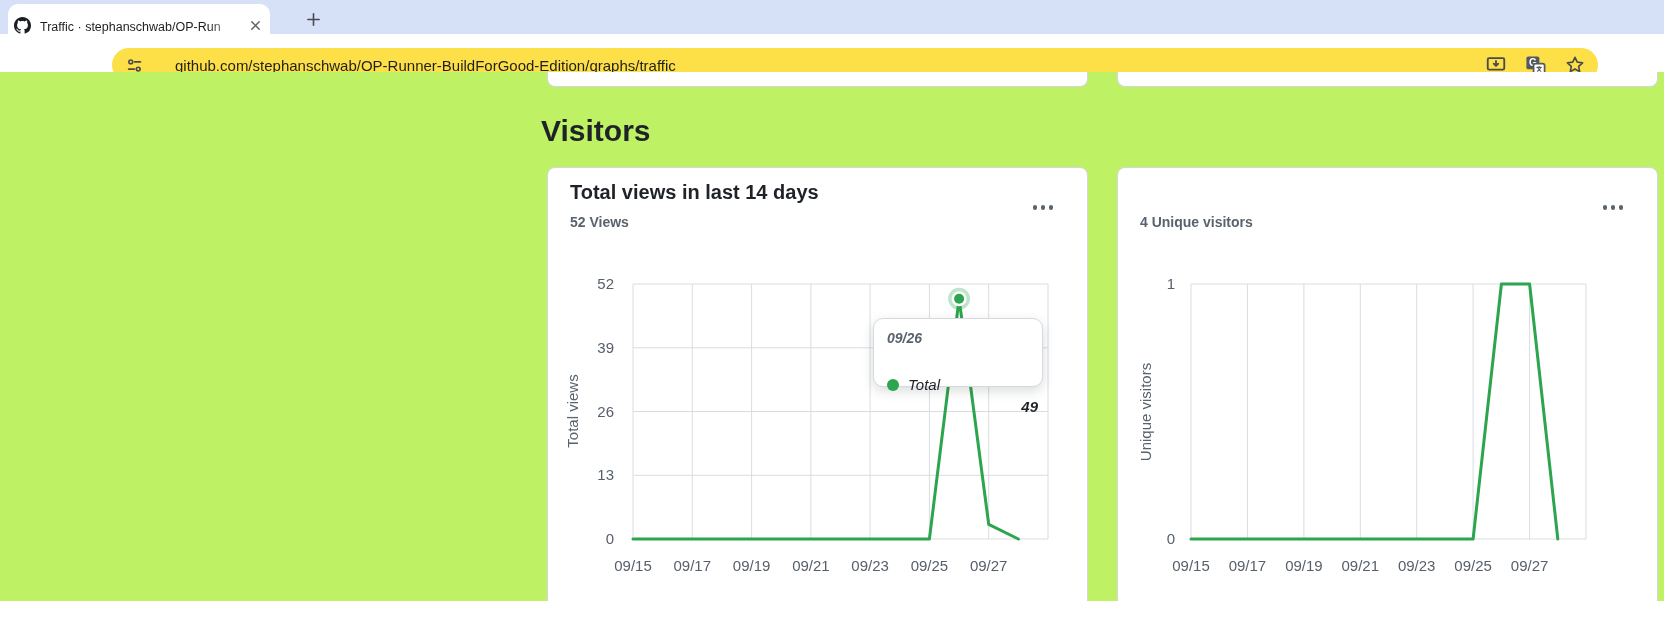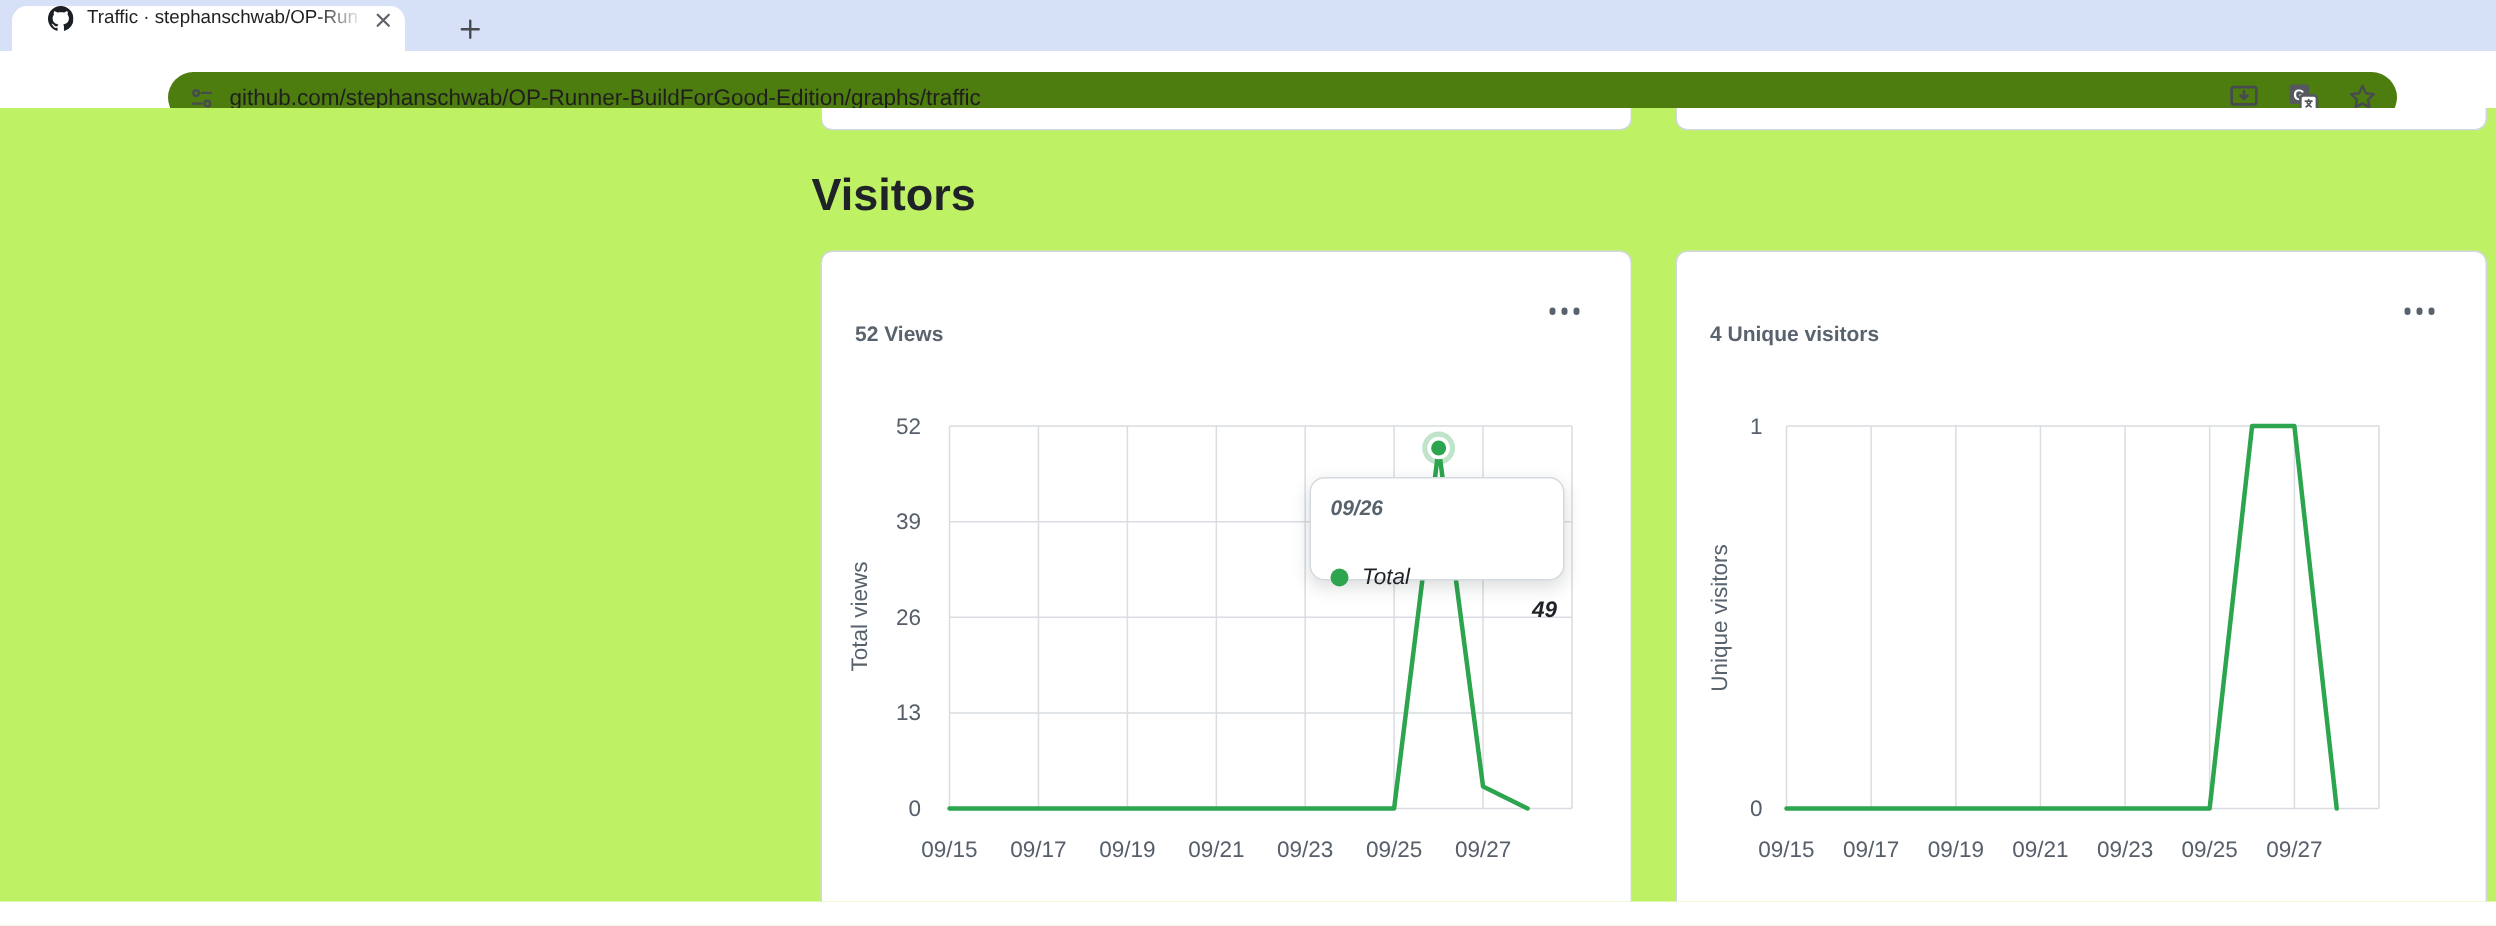--- a/index.html
+++ b/index.html
@@ -1,31 +1,31 @@
 <!DOCTYPE html>
 <html><head>
 <meta charset="utf-8">
 <style>
   html,body{margin:0;padding:0;background:#fff;}
   .screen{position:relative;width:1664px;height:617px;background:#fff;overflow:hidden;
           font-family:"Liberation Sans",sans-serif;}
   
   .tabstrip{position:absolute;left:0;top:0;width:1664px;height:34px;background:#d6e1f7;}
   .tab{position:absolute;left:8px;top:4px;width:262px;height:30px;background:#fff;
-       border-radius:10px 10px 0 0;display:flex;align-items:flex-start;padding:0 6px 0 24px;box-sizing:border-box;}
+       border-radius:10px 10px 0 0;display:flex;align-items:flex-end;padding:0 6px 0 6px;box-sizing:border-box;}
   .tab-title{flex:1;margin-left:9px;font-size:12.5px;color:#1f1f1f;white-space:nowrap;overflow:hidden;
        -webkit-mask-image:linear-gradient(90deg,#000 82%,transparent 98%);
        mask-image:linear-gradient(90deg,#000 82%,transparent 98%);}
   .tab-close{width:18px;height:18px;display:flex;align-items:center;justify-content:center;border-radius:50%;cursor:pointer;}
   .newtab{position:absolute;left:300px;top:6px;width:26px;height:26px;display:flex;align-items:center;justify-content:center;border-radius:50%;cursor:pointer;}
   .toolbar{position:absolute;left:0;top:34px;width:1664px;height:48px;background:#fff;}
   .tb-icon{position:absolute;display:flex;align-items:center;justify-content:center;cursor:pointer;}
   .tb-counter{position:absolute;left:86px;top:55px;font-size:15px;color:#3c4043;}
-  .omnibox{position:absolute;left:112px;top:14px;width:1486px;height:34px;border-radius:17px;background:#4d7c0f;
-           display:flex;align-items:center;box-sizing:border-box;padding:0 12px 0 14px;}
+  .omnibox{position:absolute;left:112px;top:14px;width:1486px;height:34px;border-radius:17px;background:#fde047;
+           display:flex;align-items:center;box-sizing:border-box;padding:0 12px 0 14px;gap:22px;}
   .url{margin-left:10px;font-size:15px;color:#1f1f1f;white-space:nowrap;flex:1;}
   .omni-icons{display:flex;align-items:center;gap:17px;}
   .chrome-divider{position:absolute;left:0;top:82px;width:1664px;height:6px;background:#e9edf6;}
   
   .page{position:absolute;left:0;top:72px;width:1664px;height:529px;background:#bef264;overflow:hidden;}
   .stub-card{position:absolute;top:-7px;height:22px;background:#fff;border:1px solid #d0d7de;border-top:none;
              border-radius:0 0 8px 8px;box-sizing:border-box;}
   .stub-left{left:547px;width:541px;}
   .stub-right{left:1117px;width:541px;}
   .visitors-h{position:absolute;left:541px;top:42px;font-size:30px;font-weight:600;color:#1f2328;}
@@ -127,20 +127,21 @@
 
   <div class="chrome-divider"></div>
 
   <div class="page">
     <div class="stub-card stub-left"></div>
     <div class="stub-card stub-right"></div>
 
     <h2 class="visitors-h" style="margin:0;">Visitors</h2>
 
     <div class="card card-left">
+      <div class="card-title">Total views in last 14 days</div>
       <div class="kebab">
           <i></i>
           <i></i>
           <i></i>
         </div>
       <div class="card-sub">52 Views</div>
       <svg id="chart-left" class="chart" viewBox="0 0 541 330">
           <g stroke="#d9dce1" stroke-width="1">
             <line x1="85" x2="500" y1="284.0" y2="284.0"></line>
             <line x1="85" x2="500" y1="220.3" y2="220.3"></line>

